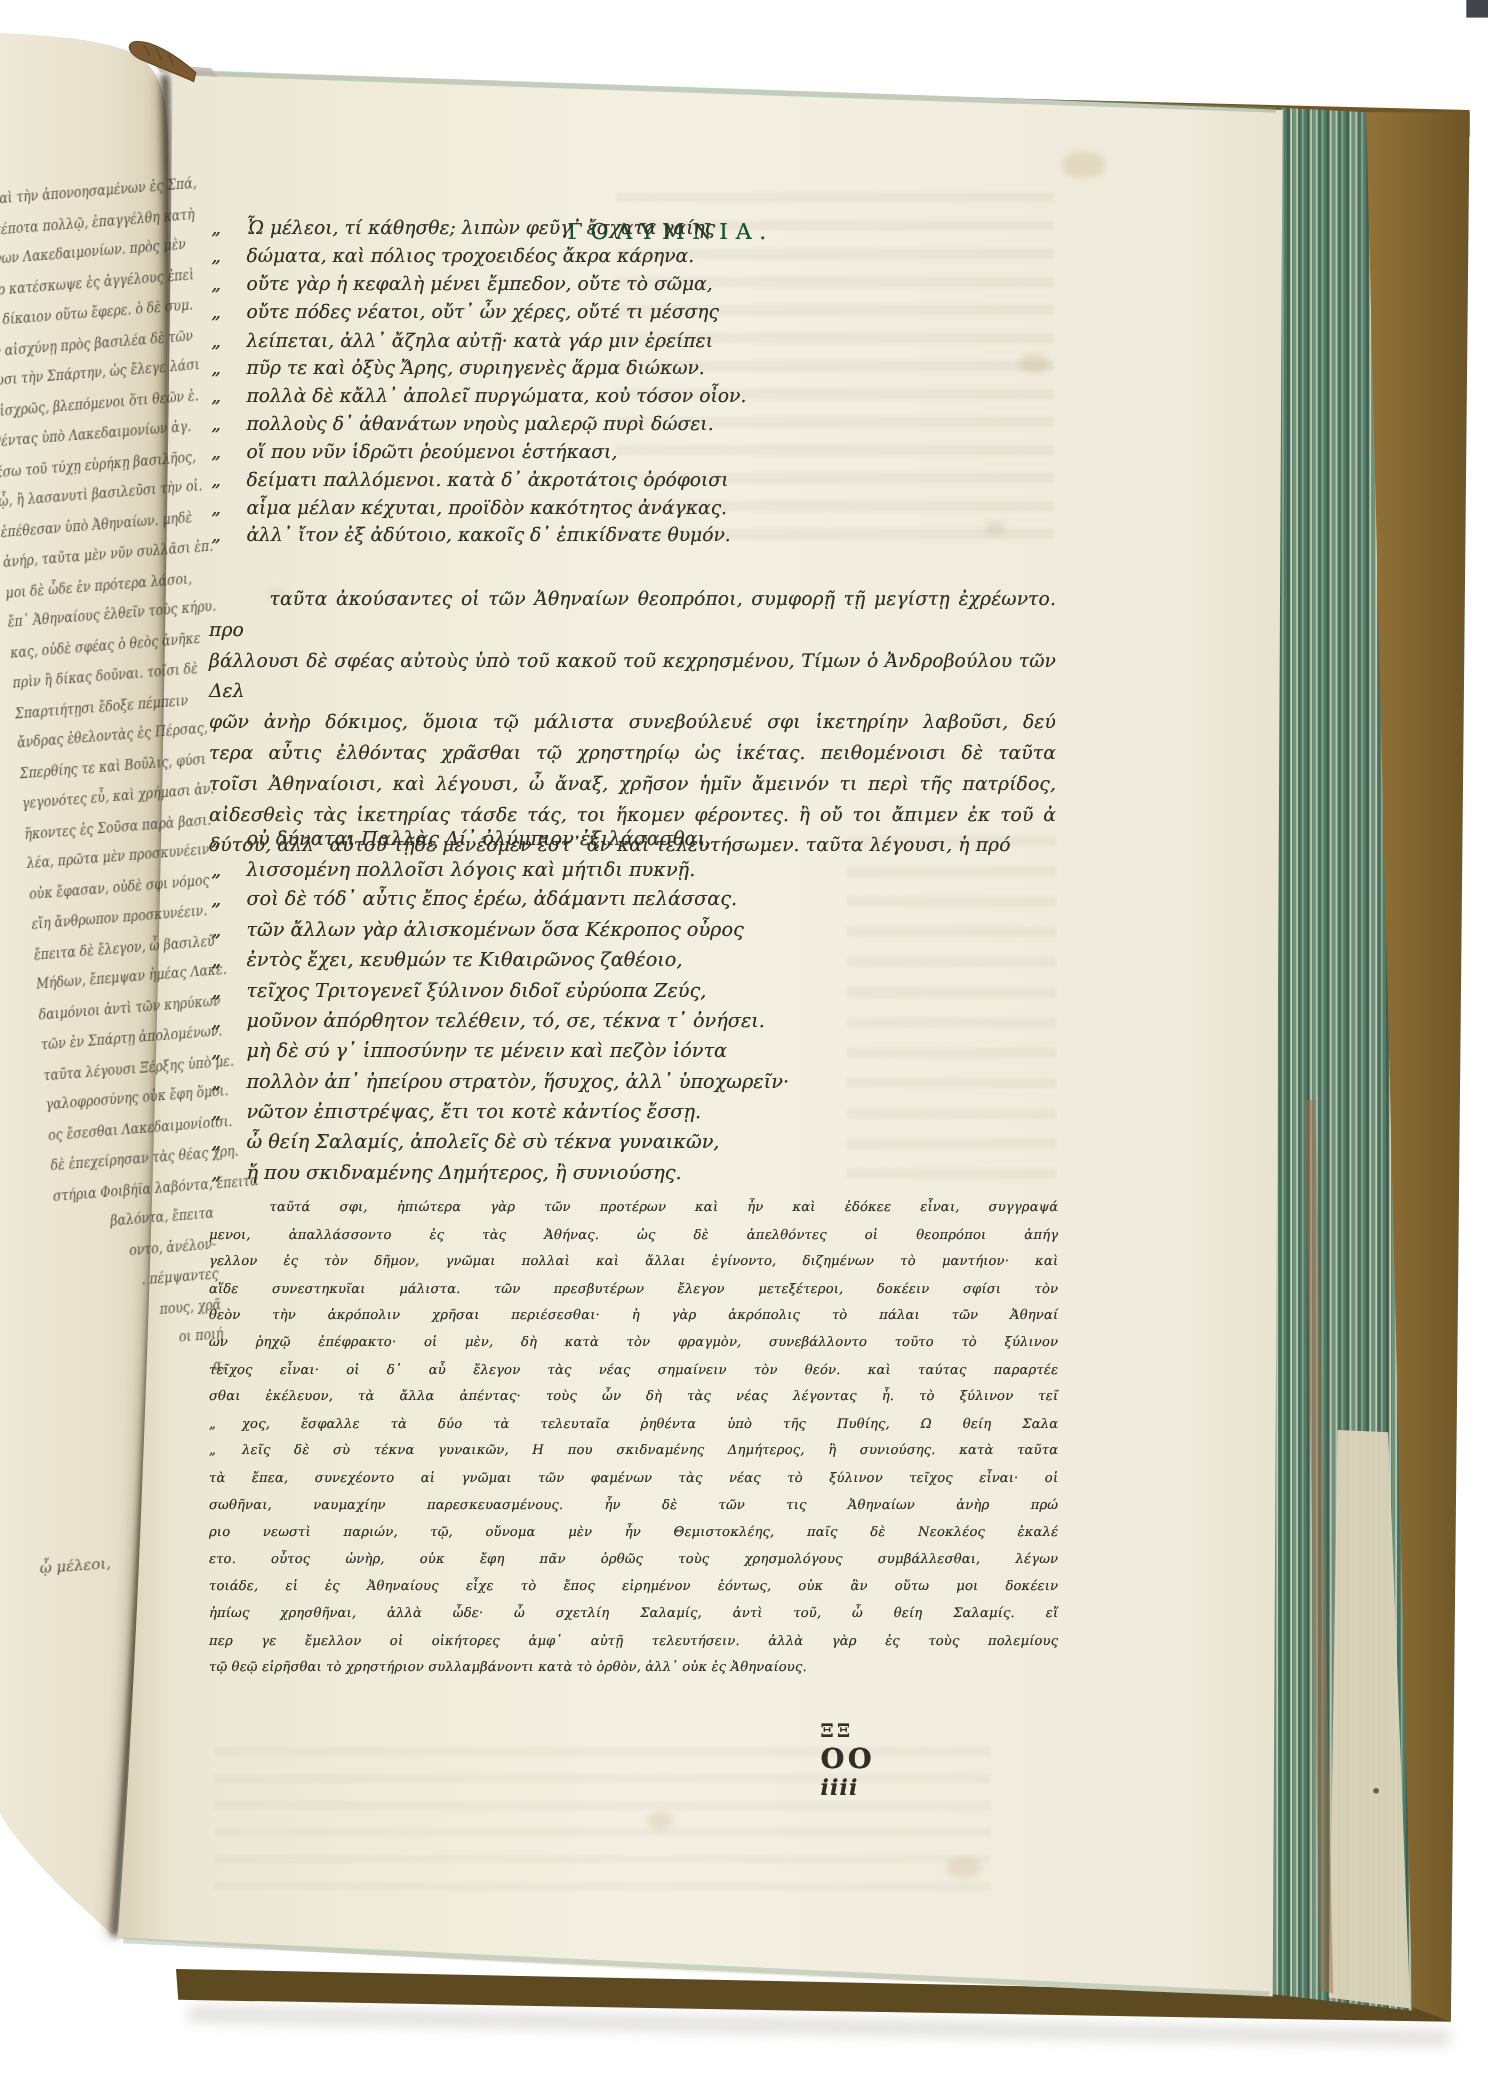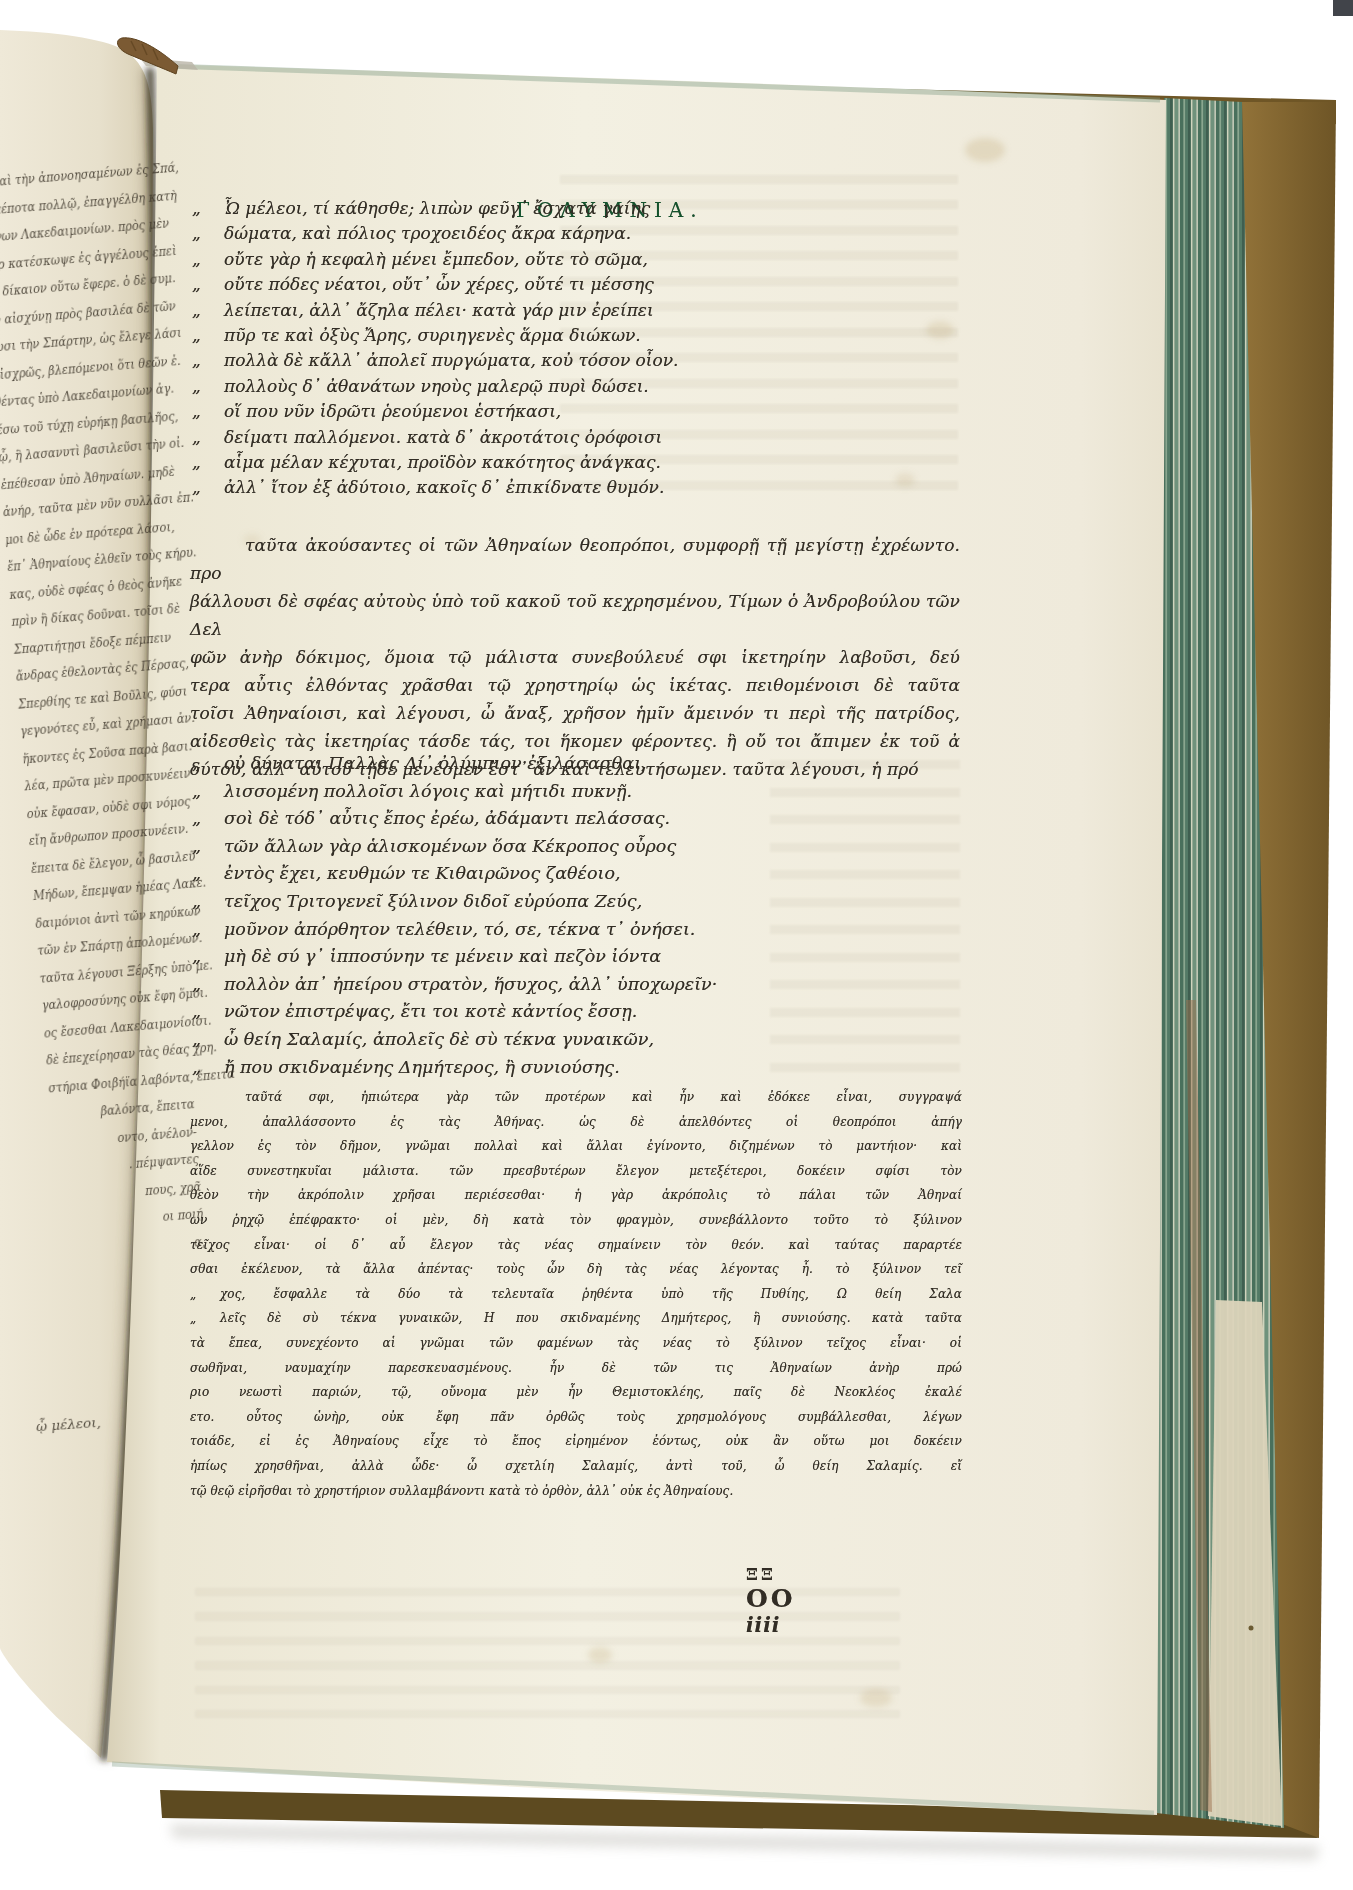--- a/index.html
+++ b/index.html
@@ -190,21 +190,21 @@
     </div>
   <div class="catchword">ᾧ μέλεοι,</div>
 
   <div class="running-title ink">ΓΟΛΥΜΝΙΑ.</div>
 
   <div class="verse oracle1 ink">
       <div class="tline"><span class="qmark">„</span><span class="ltext">Ὦ μέλεοι, τί κάθησθε; λιπὼν φεῦγ᾽ ἔσχατα γαίης</span></div>
       <div class="tline"><span class="qmark">„</span><span class="ltext">δώματα, καὶ πόλιος τροχοειδέος ἄκρα κάρηνα.</span></div>
       <div class="tline"><span class="qmark">„</span><span class="ltext">οὔτε γὰρ ἡ κεφαλὴ μένει ἔμπεδον, οὔτε τὸ σῶμα,</span></div>
       <div class="tline"><span class="qmark">„</span><span class="ltext">οὔτε πόδες νέατοι, οὔτ᾽ ὦν χέρες, οὔτέ τι μέσσης</span></div>
-      <div class="tline"><span class="qmark">„</span><span class="ltext">λείπεται, ἀλλ᾽ ἄζηλα πέλει· κατὰ γάρ μιν ἐρείπει</span></div>
+      <div class="tline"><span class="qmark">„</span><span class="ltext">λείπεται, ἀλλ᾽ ἄζηλα αὐτῇ· κατὰ γάρ μιν ἐρείπει</span></div>
       <div class="tline"><span class="qmark">„</span><span class="ltext">πῦρ τε καὶ ὀξὺς Ἄρης, συριηγενὲς ἅρμα διώκων.</span></div>
       <div class="tline"><span class="qmark">„</span><span class="ltext">πολλὰ δὲ κἄλλ᾽ ἀπολεῖ πυργώματα, κοὐ τόσον οἶον.</span></div>
       <div class="tline"><span class="qmark">„</span><span class="ltext">πολλοὺς δ᾽ ἀθανάτων νηοὺς μαλερῷ πυρὶ δώσει.</span></div>
       <div class="tline"><span class="qmark">„</span><span class="ltext">οἵ που νῦν ἱδρῶτι ῥεούμενοι ἑστήκασι,</span></div>
       <div class="tline"><span class="qmark">„</span><span class="ltext">δείματι παλλόμενοι. κατὰ δ᾽ ἀκροτάτοις ὀρόφοισι</span></div>
       <div class="tline"><span class="qmark">„</span><span class="ltext">αἷμα μέλαν κέχυται, προϊδὸν κακότητος ἀνάγκας.</span></div>
       <div class="tline"><span class="qmark">„</span><span class="ltext">ἀλλ᾽ ἴτον ἐξ ἀδύτοιο, κακοῖς δ᾽ ἐπικίδνατε θυμόν.</span></div>
     </div>
 
   <div class="prose prose1 ink">
@@ -242,20 +242,21 @@
       <div class="tline"><span class="ltext">τεῖχος εἶναι· οἱ δ᾽ αὖ ἔλεγον τὰς νέας σημαίνειν τὸν θεόν. καὶ ταύτας παραρτέε</span></div>
       <div class="tline"><span class="ltext">σθαι ἐκέλευον, τὰ ἄλλα ἀπέντας· τοὺς ὦν δὴ τὰς νέας λέγοντας ἦ. τὸ ξύλινον τεῖ</span></div>
       <div class="tline"><span class="qmark">„</span><span class="ltext">χος, ἔσφαλλε τὰ δύο τὰ τελευταῖα ῥηθέντα ὑπὸ τῆς Πυθίης, Ω θείη Σαλα</span></div>
       <div class="tline"><span class="qmark">„</span><span class="ltext">λεῖς δὲ σὺ τέκνα γυναικῶν, Η που σκιδναμένης Δημήτερος, ἢ συνιούσης. κατὰ ταῦτα</span></div>
       <div class="tline"><span class="ltext">τὰ ἔπεα, συνεχέοντο αἱ γνῶμαι τῶν φαμένων τὰς νέας τὸ ξύλινον τεῖχος εἶναι· οἱ</span></div>
       <div class="tline"><span class="ltext">σωθῆναι, ναυμαχίην παρεσκευασμένους. ἦν δὲ τῶν τις Ἀθηναίων ἀνὴρ πρώ</span></div>
       <div class="tline"><span class="ltext">ριο νεωστὶ παριών, τῷ, οὔνομα μὲν ἦν Θεμιστοκλέης, παῖς δὲ Νεοκλέος ἐκαλέ</span></div>
       <div class="tline"><span class="ltext">ετο. οὗτος ὡνὴρ, οὐκ ἔφη πᾶν ὀρθῶς τοὺς χρησμολόγους συμβάλλεσθαι, λέγων</span></div>
       <div class="tline"><span class="ltext">τοιάδε, εἰ ἐς Ἀθηναίους εἶχε τὸ ἔπος εἰρημένον ἐόντως, οὐκ ἂν οὕτω μοι δοκέειν</span></div>
       <div class="tline"><span class="ltext">ἠπίως χρησθῆναι, ἀλλὰ ὧδε· ὦ σχετλίη Σαλαμίς, ἀντὶ τοῦ, ὦ θείη Σαλαμίς. εἴ</span></div>
+      <div class="tline"><span class="ltext">περ γε ἔμελλον οἱ οἰκήτορες ἀμφ᾽ αὐτῇ τελευτήσειν. ἀλλὰ γὰρ ἐς τοὺς πολεμίους</span></div>
       <div class="tline"><span class="ltext">τῷ θεῷ εἰρῆσθαι τὸ χρηστήριον συλλαμβάνοντι κατὰ τὸ ὀρθὸν, ἀλλ᾽ οὐκ ἐς Ἀθηναίους.</span></div>
     </div>
 
   <div class="signature">
     <span class="sig-xi ink">ΞΞ</span>
     <span class="sig-oo ink">OO</span>
     <span class="sig-i ink">iiii</span>
   </div>
 
 </div>

